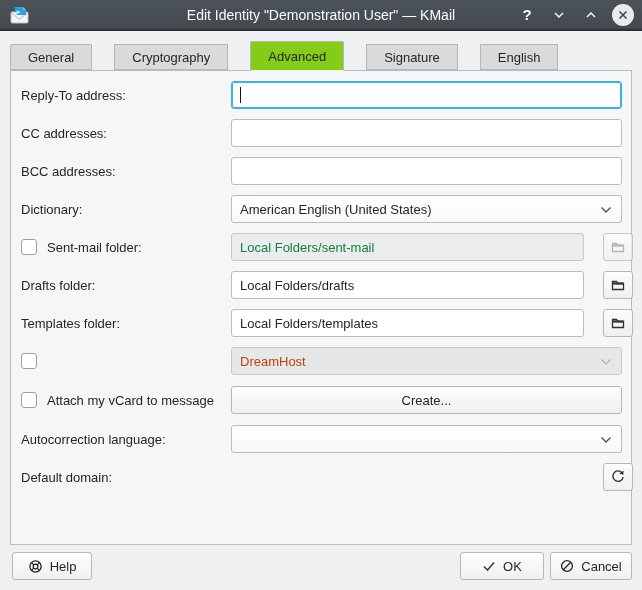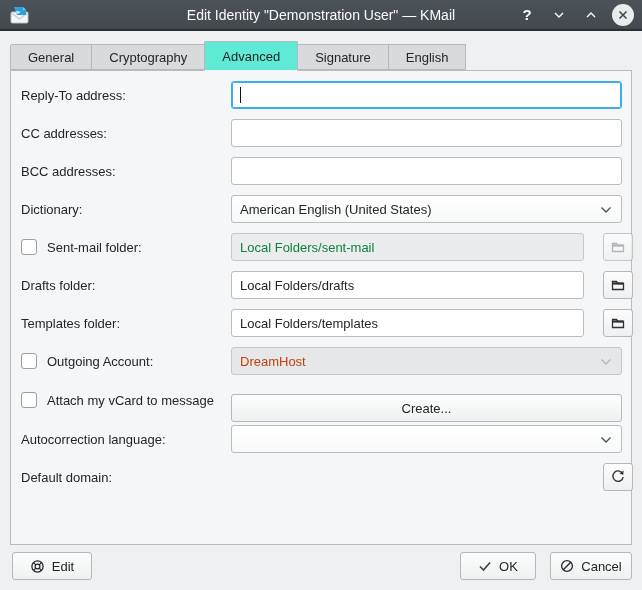--- a/index.html
+++ b/index.html
@@ -20,30 +20,30 @@
   .tb-title {
     position:absolute; left:0; right:0; top:0; height:29px;
     display:flex; align-items:center; justify-content:center;
     font-size:14px; color:#fcfcfc; pointer-events:none;
   }
   .tb-btns { position:absolute; right:8px; top:0; height:29px; display:flex; align-items:center; gap:10px; }
   .tb-btn { width:22px; height:22px; display:flex; align-items:center; justify-content:center; color:#fcfcfc; }
   .tb-help { font-size:15px; font-weight:bold; }
   .tb-close-circle { width:22px; height:22px; border-radius:50%; background:#e9eced; display:flex; align-items:center; justify-content:center; }
   
-  .tabbar { position:absolute; left:10px; top:44px; display:flex; z-index:3; }
+  .tabbar { position:absolute; left:10px; top:44px; display:flex; z-index:3;gap:23px; }
   .tab {
     height:26px; padding:0 17px; display:flex; align-items:center;
     background:#d8dadb; border:1px solid #b4b8ba; margin-left:-1px;
     color:#232629; white-space:nowrap;
   }
   .tab:first-child { margin-left:0; border-top-left-radius:2px; }
   .tab.active {
     height:30px; margin-top:-3px; margin-bottom:-1px;
-    background:#5eead4; border-bottom:1px solid #f6f7f8;
+    background:#84cc16; border-bottom:1px solid #f6f7f8;
     border-radius:2px 2px 0 0; position:relative; z-index:4;
   }
   
   .panel {
     position:absolute; left:10px; top:70px; width:622px; height:475px;
     background:#f5f6f7; border:1px solid #babdbf; z-index:1;
   }
   .row { position:absolute; left:10px; width:601px; height:28px; }
   .lbl { position:absolute; left:0; top:0; height:28px; display:flex; align-items:center; white-space:nowrap; }
   .lbl.after-cb { left:26px; }
@@ -62,27 +62,27 @@
   .combo { background:linear-gradient(#ffffff,#f7f8f8); }
   .combo.disabled { background:#e5e7e8; color:#c2410c; }
   .combo .chev { position:absolute; right:9px; top:9px; }
   .caret { display:inline-block; width:1px; height:16px; background:#111; }
   .btn {
     background:linear-gradient(#fdfdfd,#eff0f1);
     border:1px solid #b4b8ba; border-radius:3px;
     display:flex; align-items:center; justify-content:center; gap:7px;
     color:#232629;
   }
-  .btn.wide { position:absolute; left:210px; top:0; width:391px; height:28px;margin-top:8px; }
+  .btn.wide { position:absolute; left:210px; top:0; width:391px; height:28px; }
   .sidebtn { position:absolute; left:582px; top:0; width:30px; height:28px; }
   .clear-ico { position:absolute; right:6px; top:6px; }
   
   .footer-btn { position:absolute; height:28px; }
   #help-btn   { left:12px;  top:552px; width:80px; }
-  #ok-btn     { left:460px; top:552px; width:76px; }
+  #ok-btn     { left:460px; top:552px; width:84px; }
   #cancel-btn { left:550px; top:552px; width:82px; }
   svg { display:block; }
 </style>
 </head>
 <body>
 
 <div class="titlebar">
   <span class="app-icon">
     <svg width="20" height="20" viewBox="0 0 20 20">
       <rect x="1" y="7" width="17" height="11" rx="1.2" fill="#f4f6f7" stroke="#b9c0c4"></rect>
@@ -191,21 +191,20 @@
     <div class="btn sidebtn">
       <svg width="16" height="16" viewBox="0 0 16 16">
           <path d="M2.5 4.5 h4 l1.5 2 h5.5 v6 h-11 z" fill="none" stroke="#2f3337" stroke-width="1.3"></path>
           <path d="M2.5 6.5 h11" stroke="#2f3337" stroke-width="2.2"></path>
         </svg>
     </div>
   </div>
 
   <div class="row" style="top:276px">
     <span class="checkbox"></span>
-    <span class="lbl after-cb">Outgoing Account:</span>
     <div class="field combo disabled">
       <span>DreamHost</span>
       <span class="chev">
         <svg width="12" height="10" viewBox="0 0 12 10">
             <polyline points="1.5,2.5 6,7 10.5,2.5" fill="none" stroke="#b2b6b8" stroke-width="1.3"></polyline>
           </svg>
       </span>
     </div>
   </div>
 
@@ -242,21 +241,21 @@
 </div>
 
 <div class="btn footer-btn" id="help-btn">
   <span>
     <svg width="15" height="15" viewBox="0 0 15 15">
       <circle cx="7.5" cy="7.5" r="5.6" fill="none" stroke="#232629" stroke-width="1.3"></circle>
       <circle cx="7.5" cy="7.5" r="2.4" fill="none" stroke="#232629" stroke-width="1.2"></circle>
       <path d="M3.6 3.6 L5.8 5.8 M11.4 3.6 L9.2 5.8 M3.6 11.4 L5.8 9.2 M11.4 11.4 L9.2 9.2" stroke="#232629" stroke-width="1.2"></path>
     </svg>
   </span>
-  <span>Edit</span>
+  <span>Help</span>
 </div>
 
 <div class="btn footer-btn" id="ok-btn">
   <span>
     <svg width="14" height="12" viewBox="0 0 14 12">
         <polyline points="2,6.5 5.5,10 12,2.5" fill="none" stroke="#3c4349" stroke-width="1.6"></polyline>
       </svg>
   </span>
   <span>OK</span>
 </div>

